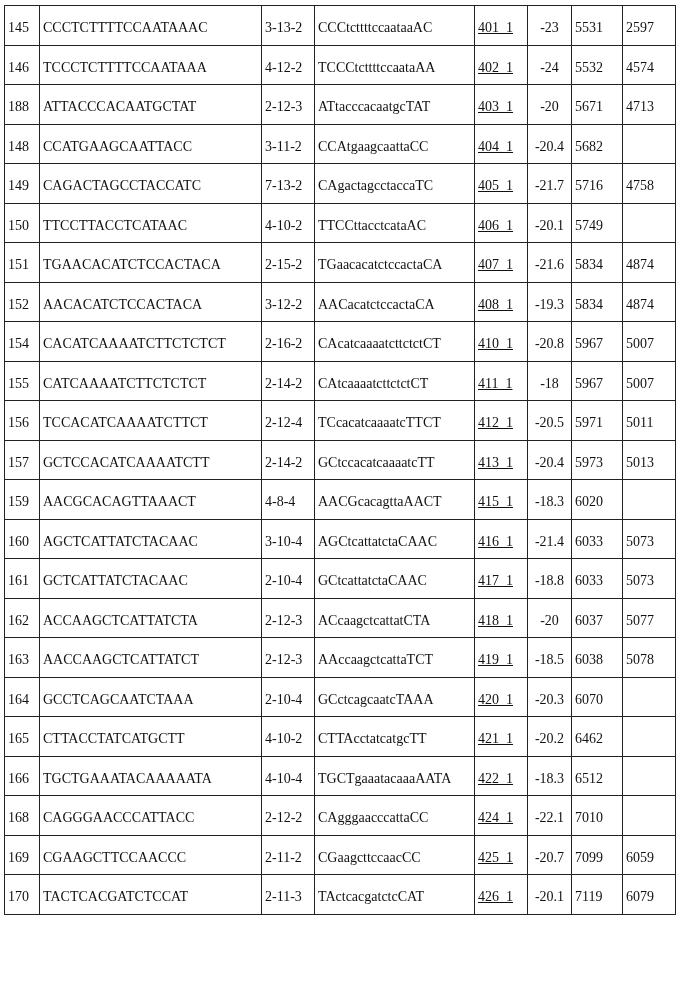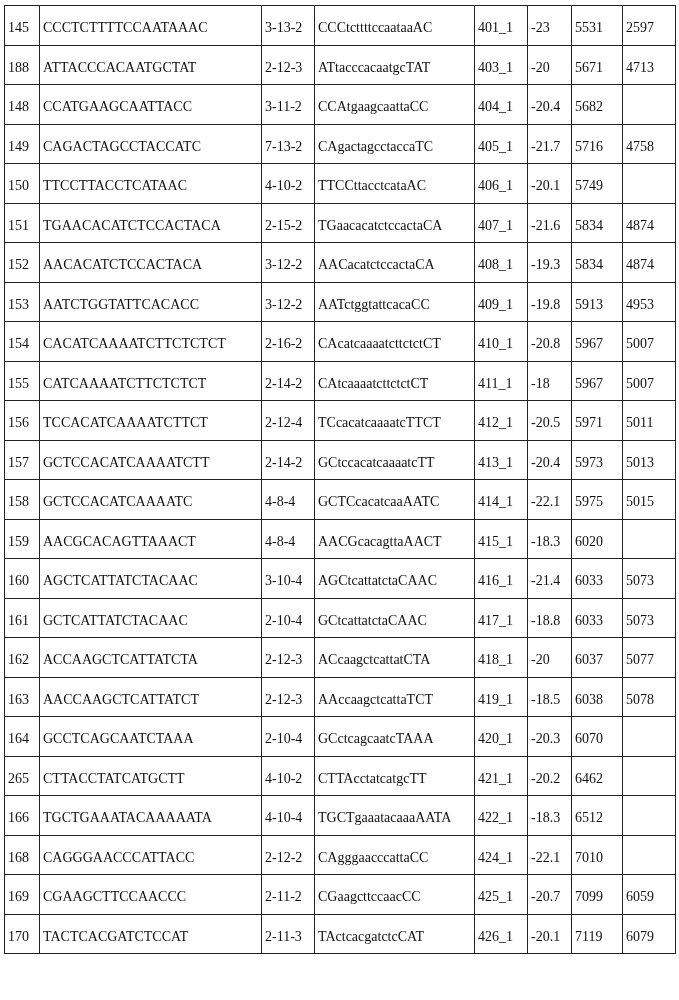--- a/index.html
+++ b/index.html
@@ -17,41 +17,51 @@
     padding: 0 3px;
     white-space: nowrap;
     overflow: hidden;
     vertical-align: middle;
     padding-top: 6px;
   }
   td.c-id { width: 28px; margin-left: 42px; }
   td.c-seq { width: 215px; }
   td.c-design { width: 46px; }
   td.c-mod { width: 153px; }
-  td.c-name { width: 46px; }
-  td.c-dg { width: 37px; text-align: left; padding-right: 2px; }
+  td.c-name { width: 46px; text-decoration: underline; }
+  td.c-dg { width: 37px; text-align: center; padding-right: 2px; }
   td.c-pos1 { width: 44px; padding-left: 2px; }
   td.c-pos2 { width: 46px; }
 </style>
 </head>
 <body>
 
 <table class="seq">
   <tbody id="seq-body">
   <tr>
     <td class="c-id">145</td>
     <td class="c-seq">CCCTCTTTTCCAATAAAC</td>
     <td class="c-design">3-13-2</td>
     <td class="c-mod">CCCtcttttccaataaAC</td>
     <td class="c-name">401_1</td>
     <td class="c-dg">-23</td>
     <td class="c-pos1">5531</td>
     <td class="c-pos2">2597</td>
   </tr>
 
+  <tr>
+    <td class="c-id">146</td>
+    <td class="c-seq">TCCCTCTTTTCCAATAAA</td>
+    <td class="c-design">4-12-2</td>
+    <td class="c-mod">TCCCtcttttccaataAA</td>
+    <td class="c-name">402_1</td>
+    <td class="c-dg">-24</td>
+    <td class="c-pos1">5532</td>
+    <td class="c-pos2">4574</td>
+  </tr>
 
   <tr>
     <td class="c-id">188</td>
     <td class="c-seq">ATTACCCACAATGCTAT</td>
     <td class="c-design">2-12-3</td>
     <td class="c-mod">ATtacccacaatgcTAT</td>
     <td class="c-name">403_1</td>
     <td class="c-dg">-20</td>
     <td class="c-pos1">5671</td>
     <td class="c-pos2">4713</td>
@@ -105,30 +115,20 @@
     <td class="c-id">152</td>
     <td class="c-seq">AACACATCTCCACTACA</td>
     <td class="c-design">3-12-2</td>
     <td class="c-mod">AACacatctccactaCA</td>
     <td class="c-name">408_1</td>
     <td class="c-dg">-19.3</td>
     <td class="c-pos1">5834</td>
     <td class="c-pos2">4874</td>
   </tr>
 
-  <tr>
-    <td class="c-id">153</td>
-    <td class="c-seq">AATCTGGTATTCACACC</td>
-    <td class="c-design">3-12-2</td>
-    <td class="c-mod">AATctggtattcacaCC</td>
-    <td class="c-name">409_1</td>
-    <td class="c-dg">-19.8</td>
-    <td class="c-pos1">5913</td>
-    <td class="c-pos2">4953</td>
-  </tr>
 
   <tr>
     <td class="c-id">154</td>
     <td class="c-seq">CACATCAAAATCTTCTCTCT</td>
     <td class="c-design">2-16-2</td>
     <td class="c-mod">CAcatcaaaatcttctctCT</td>
     <td class="c-name">410_1</td>
     <td class="c-dg">-20.8</td>
     <td class="c-pos1">5967</td>
     <td class="c-pos2">5007</td>
@@ -160,30 +160,20 @@
     <td class="c-id">157</td>
     <td class="c-seq">GCTCCACATCAAAATCTT</td>
     <td class="c-design">2-14-2</td>
     <td class="c-mod">GCtccacatcaaaatcTT</td>
     <td class="c-name">413_1</td>
     <td class="c-dg">-20.4</td>
     <td class="c-pos1">5973</td>
     <td class="c-pos2">5013</td>
   </tr>
 
-  <tr>
-    <td class="c-id">158</td>
-    <td class="c-seq">GCTCCACATCAAAATC</td>
-    <td class="c-design">4-8-4</td>
-    <td class="c-mod">GCTCcacatcaaAATC</td>
-    <td class="c-name">414_1</td>
-    <td class="c-dg">-22.1</td>
-    <td class="c-pos1">5975</td>
-    <td class="c-pos2">5015</td>
-  </tr>
 
   <tr>
     <td class="c-id">159</td>
     <td class="c-seq">AACGCACAGTTAAACT</td>
     <td class="c-design">4-8-4</td>
     <td class="c-mod">AACGcacagttaAACT</td>
     <td class="c-name">415_1</td>
     <td class="c-dg">-18.3</td>
     <td class="c-pos1">6020</td>
     <td class="c-pos2"></td>
@@ -238,21 +228,21 @@
     <td class="c-seq">GCCTCAGCAATCTAAA</td>
     <td class="c-design">2-10-4</td>
     <td class="c-mod">GCctcagcaatcTAAA</td>
     <td class="c-name">420_1</td>
     <td class="c-dg">-20.3</td>
     <td class="c-pos1">6070</td>
     <td class="c-pos2"></td>
   </tr>
 
   <tr>
-    <td class="c-id">265</td>
+    <td class="c-id">165</td>
     <td class="c-seq">CTTACCTATCATGCTT</td>
     <td class="c-design">4-10-2</td>
     <td class="c-mod">CTTAcctatcatgcTT</td>
     <td class="c-name">421_1</td>
     <td class="c-dg">-20.2</td>
     <td class="c-pos1">6462</td>
     <td class="c-pos2"></td>
   </tr>
 
   <tr>

